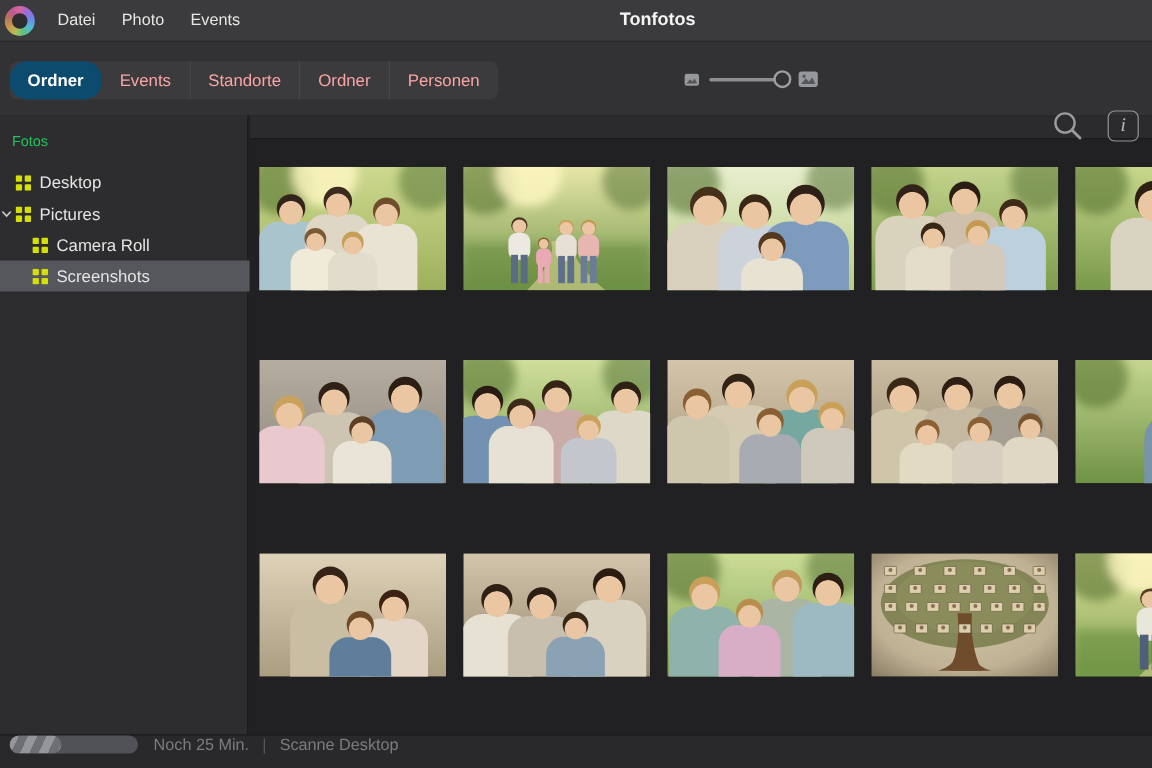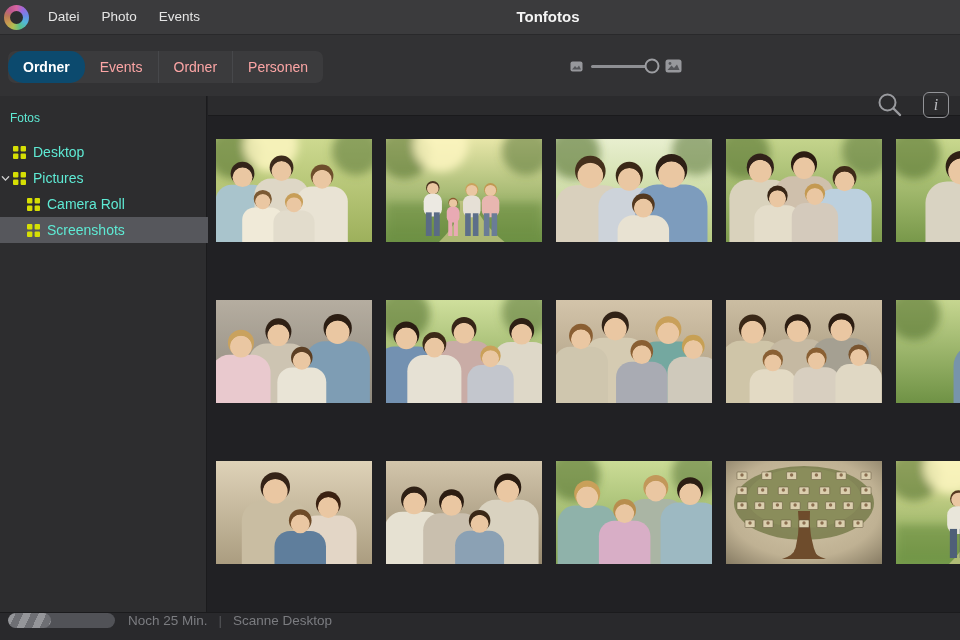--- a/index.html
+++ b/index.html
@@ -27,23 +27,23 @@
   .slider-thumb{position:absolute;top:50%;transform:translate(-50%,-50%);width:15px;height:15px;
     border:2.5px solid #9d9ea2;border-radius:50%;background:#323234;box-sizing:border-box;cursor:pointer}
   .icon-btn{position:absolute;cursor:pointer}
   .search-btn{left:876px;top:56px}
   .info-btn{left:923px;top:57px;width:26px;height:26px;border:1.5px solid #939498;border-radius:6px;
     display:flex;align-items:center;justify-content:center;box-sizing:border-box;
     font-family:"Liberation Serif",serif;font-style:italic;font-size:16px;color:#bcbdc1}
 
   
   .sidebar{position:absolute;left:0;top:96px;width:207px;bottom:28px;background:#2d2d2f;border-right:1px solid #1b1b1d;box-sizing:border-box}
-  .side-label{margin:15px 0 0 10px;font-size:12px;color:#5eead4}
+  .side-label{margin:15px 0 0 10px;font-size:12px;color:#22c55e}
   .side-rows{margin-top:14px}
-  .side-row{height:26px;display:flex;align-items:center;font-size:14px;color:#5eead4;position:relative;cursor:pointer}
+  .side-row{height:26px;display:flex;align-items:center;font-size:14px;color:#e5e5e5;position:relative;cursor:pointer}
   .side-row.lvl1{padding-left:13px}
   .side-row.lvl2{padding-left:27px}
   .side-row.selected{background:#56575c;border-radius:0 9px 9px 0;width:228px;box-sizing:border-box}
   .side-row .chev{position:absolute;left:1px;top:9px;line-height:0}
   .side-row .fold{margin-right:7px;line-height:0;flex:0 0 auto}
 
   
   .content{position:absolute;left:208px;top:96px;right:0;bottom:28px;background:#212124;overflow:hidden}
   .content-strip{height:19px;background:#2b2b2d;border-bottom:1px solid #1a1a1c}
   .grid{position:absolute;left:8px;top:43px;width:846px;display:grid;
@@ -71,20 +71,21 @@
       <span class="menu-item">Photo</span>
       <span class="menu-item">Events</span>
     </div>
   <div class="app-title">Tonfotos</div>
 </div>
 
 <div class="toolbar">
   <div class="tabs">
       <div class="tab active">Ordner</div>
       <div class="tab">Events</div>
+      <div class="tab">Standorte</div>
       <div class="tab">Ordner</div>
       <div class="tab">Personen</div>
     </div>
 
   <div class="slider-group">
     <svg width="13" height="11" viewBox="0 0 13 11">
       <rect x="0.5" y="0.5" width="12" height="10" rx="2" fill="#97989c"></rect>
       <path d="M2 8.5 L5 5 L7 7 L9 4.5 L11 8.5 Z" fill="#55565a"></path>
     </svg>
     <div class="slider-track">

